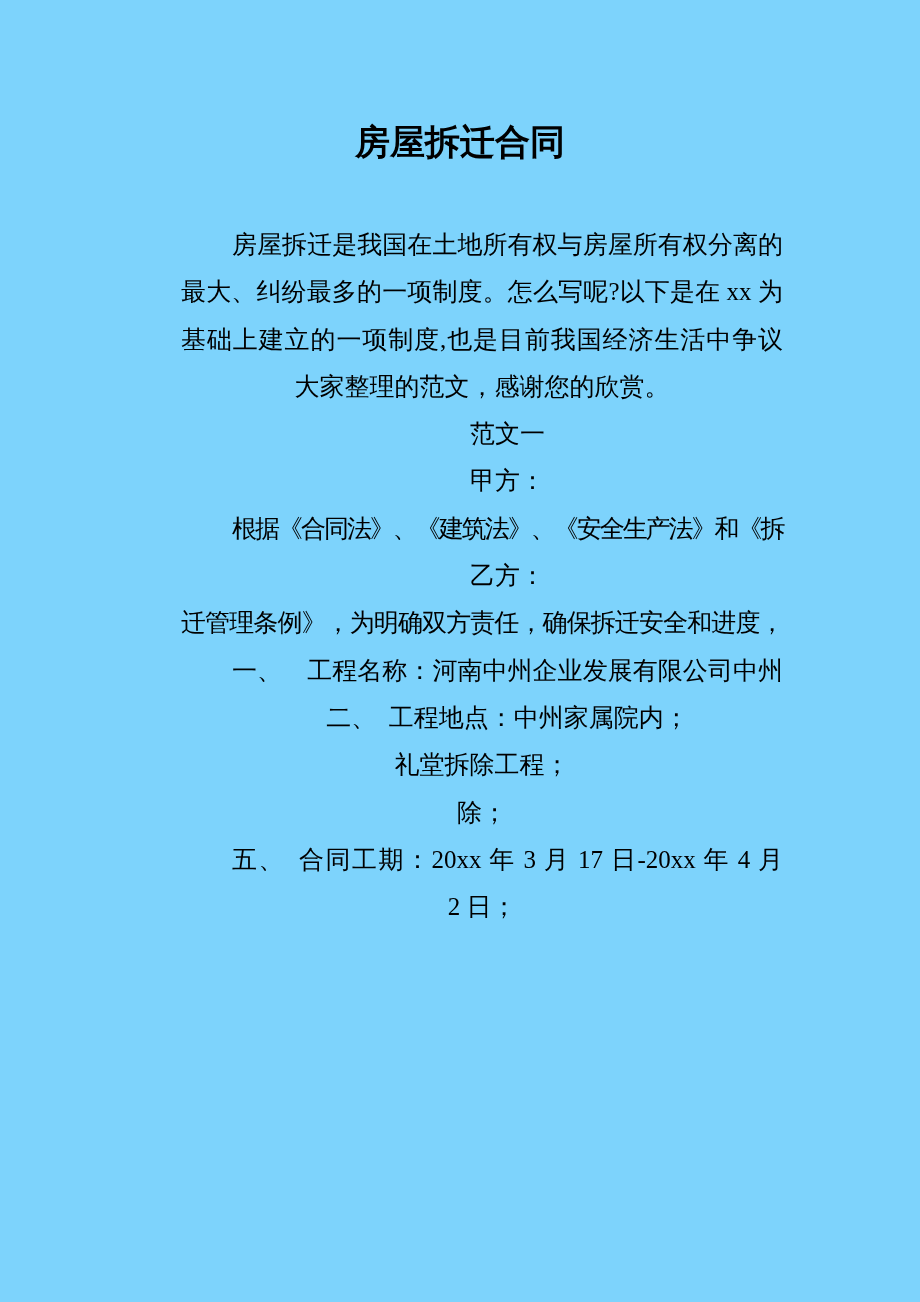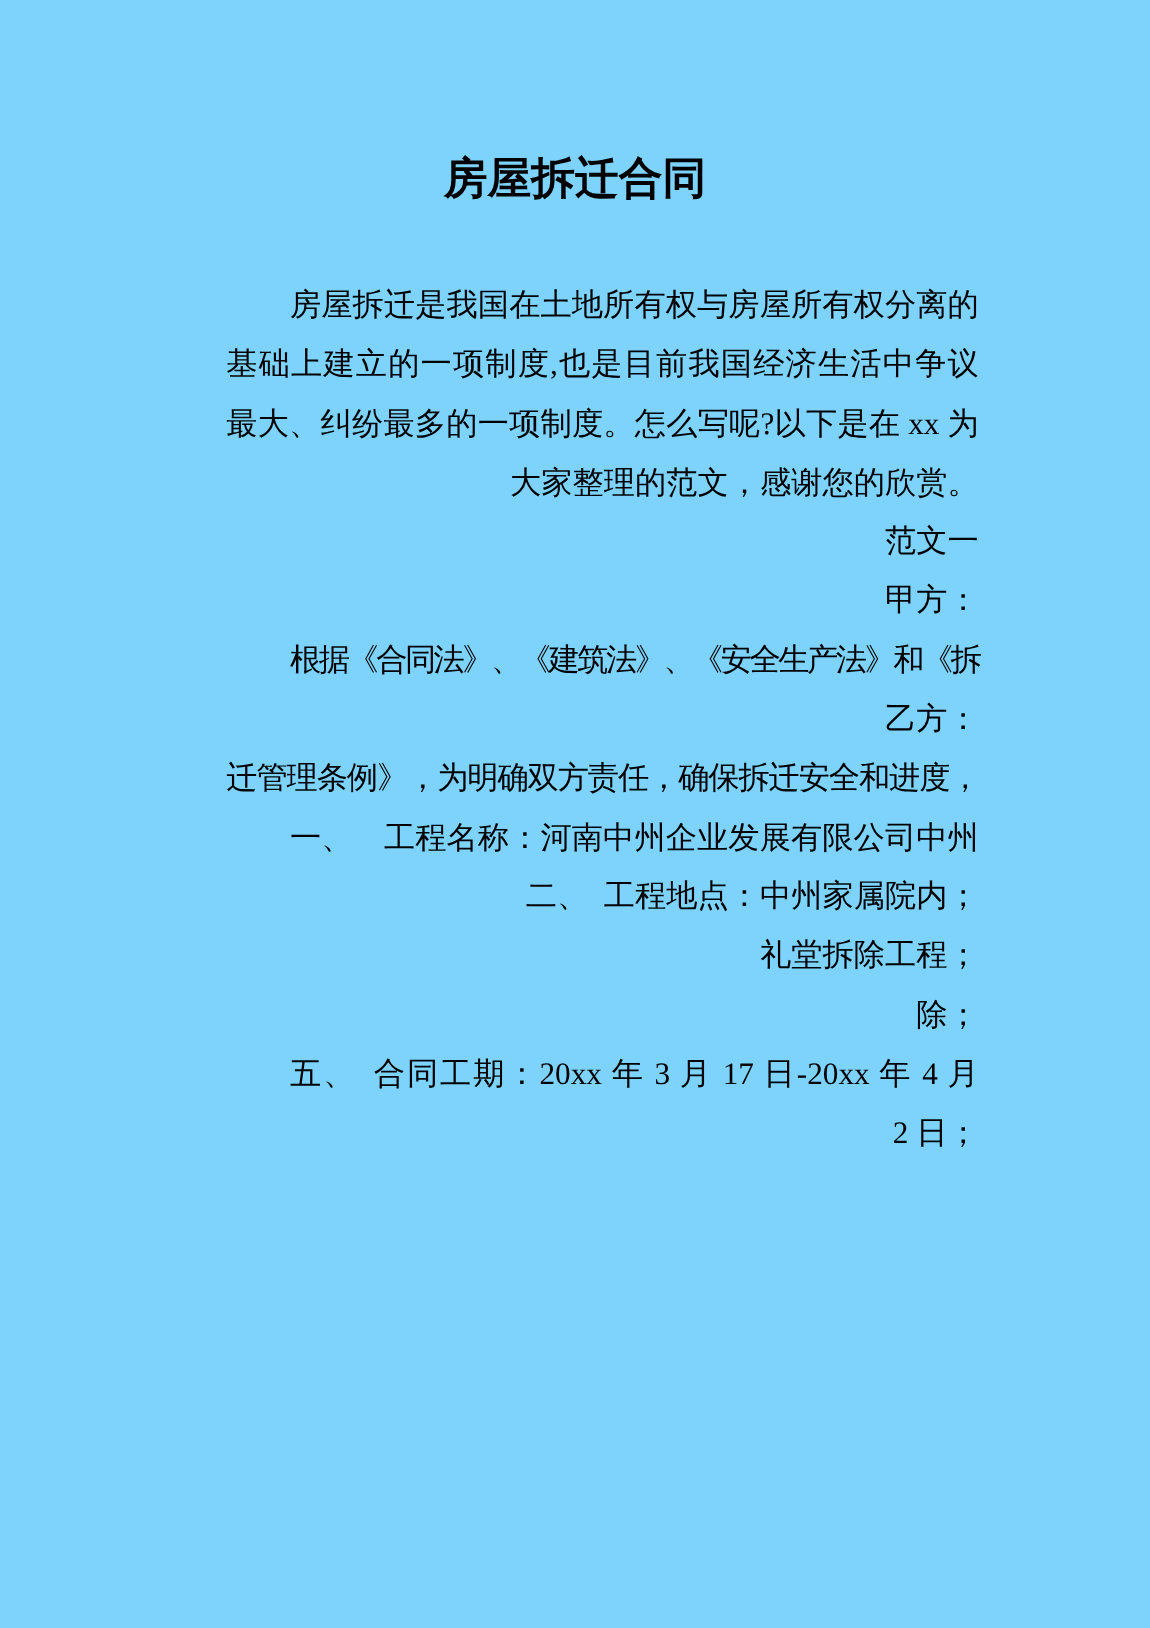--- a/index.html
+++ b/index.html
@@ -33,21 +33,21 @@
     position: absolute;
     top: 221px;
     left: 159px;
     width: 602px;
     margin-left: 22px;
   }
   .ln {
     font-size: 25px;
     line-height: 47.3px;
     height: 47.3px;
-    text-align: right;
+    text-align: center;
     white-space: nowrap;
   }
   
   .jst {
     white-space: normal;
     text-align: justify;
     text-align-last: justify;
   }
   
   .ind {
@@ -57,22 +57,22 @@
   .t1 { letter-spacing: -1.5px; }
   .t2 { letter-spacing: -2.5px; }
 </style>
 </head>
 <body>
 
 <div class="page">
   <h1 class="doc-title">房屋拆迁合同</h1>
   <div class="doc-body">
     <div class="ln ind jst">房屋拆迁是我国在土地所有权与房屋所有权分离的</div>
+    <div class="ln jst">最大、纠纷最多的一项制度。怎么写呢?以下是在 xx 为</div>
     <div class="ln jst">基础上建立的一项制度,也是目前我国经济生活中争议</div>
-    <div class="ln jst">最大、纠纷最多的一项制度。怎么写呢?以下是在 xx 为</div>
     <div class="ln">大家整理的范文，感谢您的欣赏。</div>
     <div class="ln ind">范文一</div>
     <div class="ln ind">甲方：</div>
     <div class="ln ind jst t2">根据《合同法》、《建筑法》、《安全生产法》和《拆</div>
     <div class="ln ind">乙方：</div>
     <div class="ln jst t1">迁管理条例》，为明确双方责任，确保拆迁安全和进度，</div>
     <div class="ln ind jst">一、　工程名称：河南中州企业发展有限公司中州</div>
     <div class="ln ind">二、 工程地点：中州家属院内；</div>
     <div class="ln">礼堂拆除工程；</div>
     <div class="ln">除；</div>

